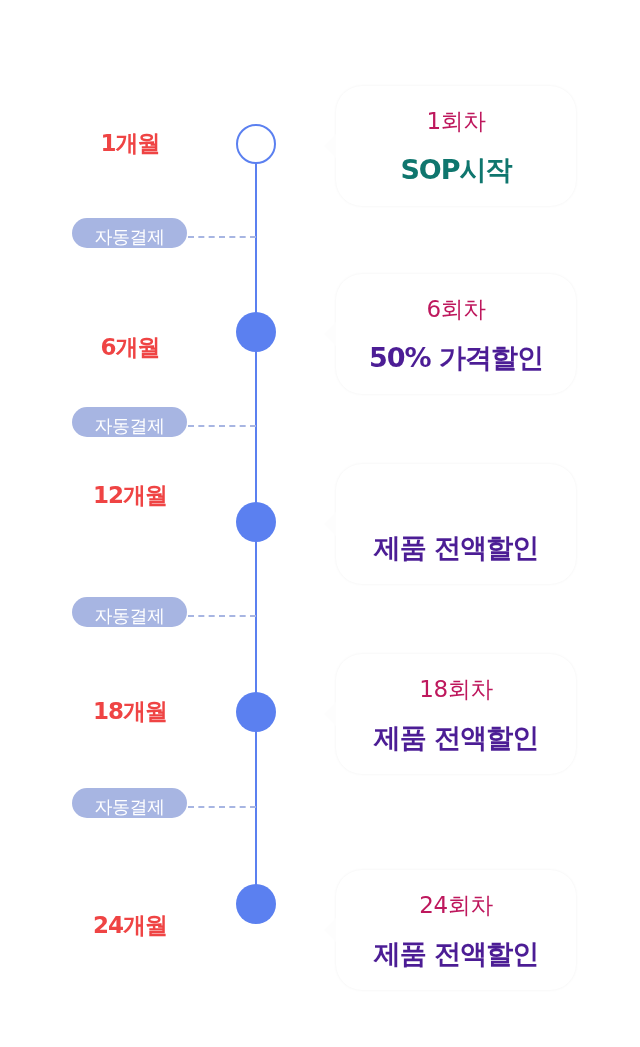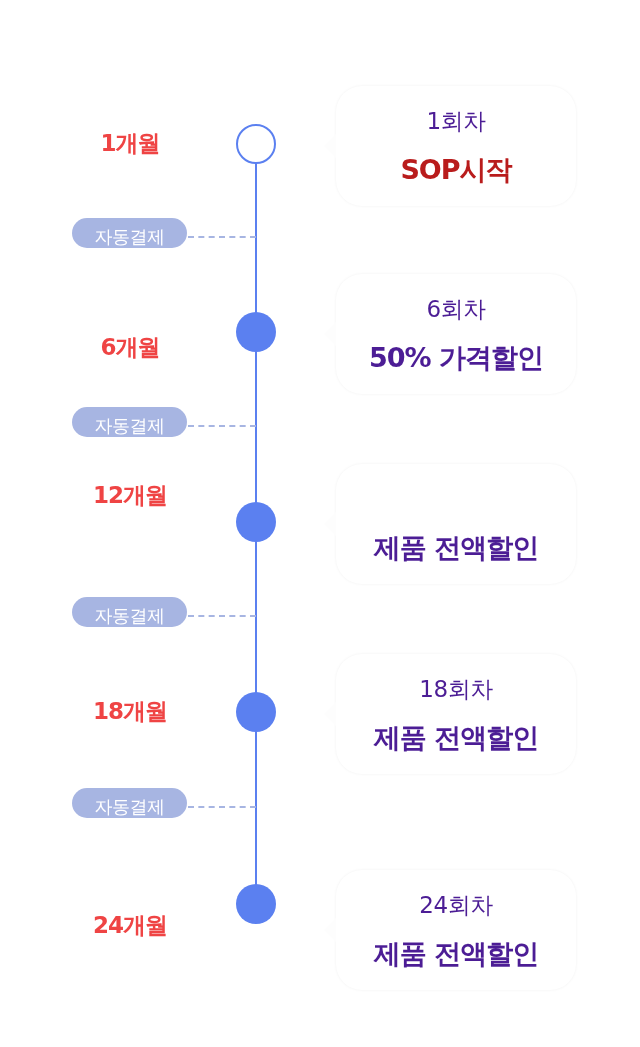--- a/index.html
+++ b/index.html
@@ -15,24 +15,24 @@
     .badge { position: absolute; left: 72px; width: 115px; height: 30px; border-radius: 19px;
              background: #a7b5e2; color: #ffffff; font-size: 18px; text-align: center; line-height: 38px;
              letter-spacing: -0.5px; }
     .dash { position: absolute; left: 188px; width: 68px; height: 0; border-top: 2px dashed #a7b5e2; }
     .card { position: absolute; left: 336px; width: 240px; height: 120px; background: #ffffff;
             border-radius: 26px; box-shadow: 0 0 3px rgba(0,0,0,0.06); }
     .card::before { content: ""; position: absolute; left: -12px; top: 48px; width: 0; height: 0;
                     border-top: 12px solid transparent; border-bottom: 12px solid transparent;
                     border-right: 12px solid #fdfdfd; }
     .card-sub { position: absolute; top: 20px; left: 0; width: 100%; text-align: center;
-                font-size: 23px; color: #4c1d95; letter-spacing: -0.5px; }
+                font-size: 23px; color: #be185d; letter-spacing: -0.5px; }
     .card-main { position: absolute; top: 66px; left: 0; width: 100%; text-align: center;
                  font-size: 27px; font-weight: bold; letter-spacing: -1px; }
-    .card-main.dark { color: #b91c1c; }
+    .card-main.dark { color: #0f766e; }
     .card-main.accent { color: #4c1d95; }
   </style>
 </head>
 <body>
 
 <div id="timeline">
   <div class="axis" style="top: 144px; height: 760px;"></div>
 <div class="month" style="top: 128px;">1개월</div>
     <div class="node hollow" style="left: 236px; top: 124px;"></div>
     <div class="card" style="top: 86px;">

